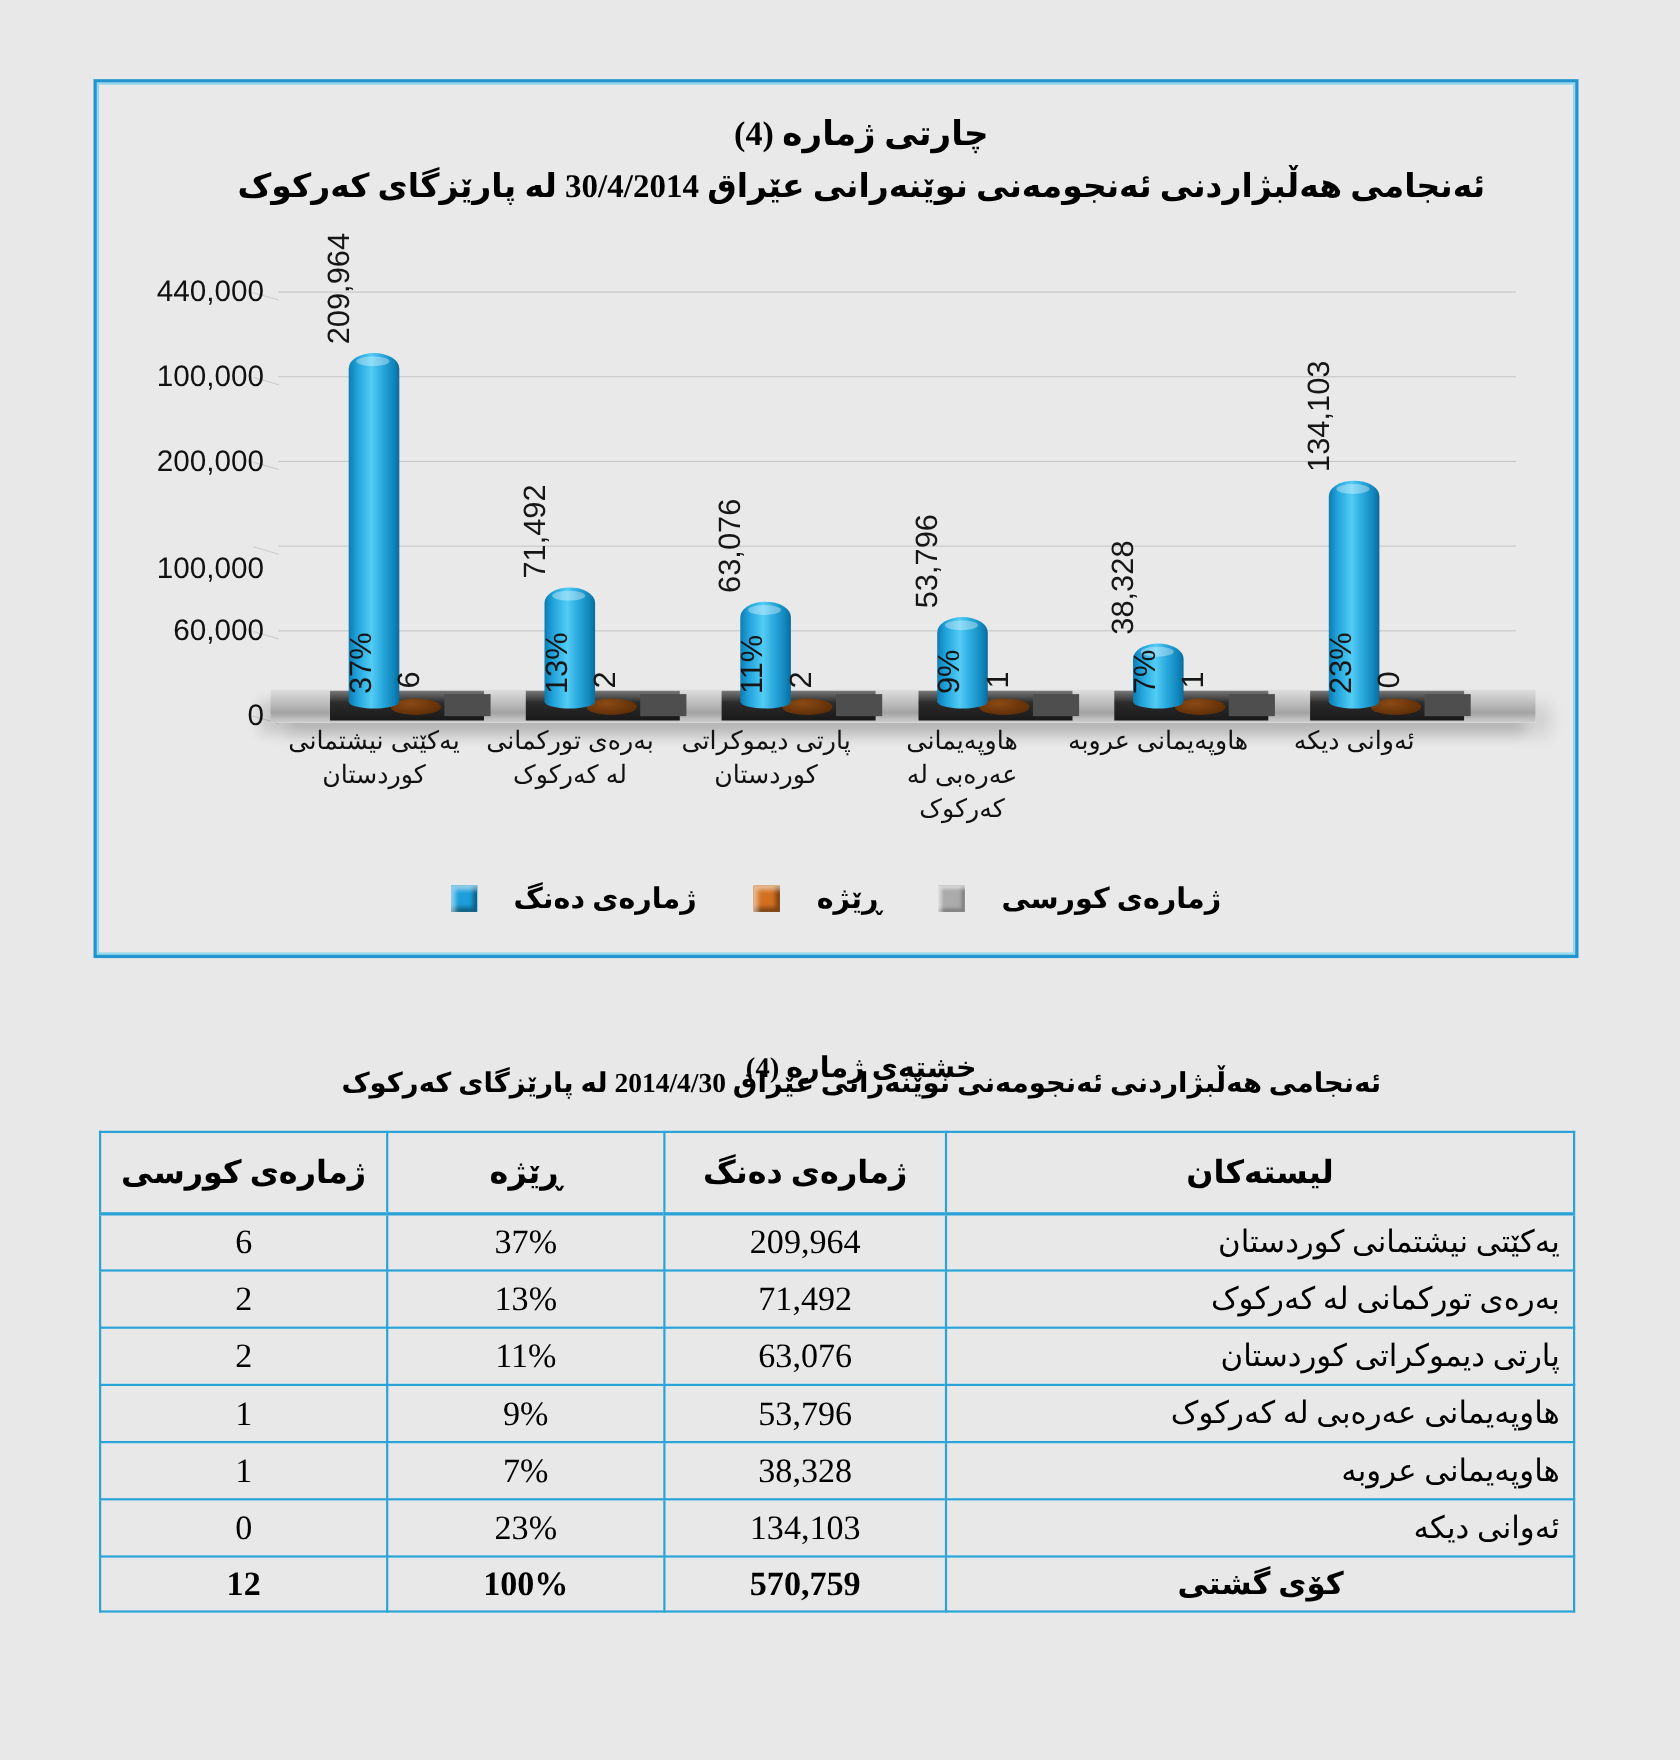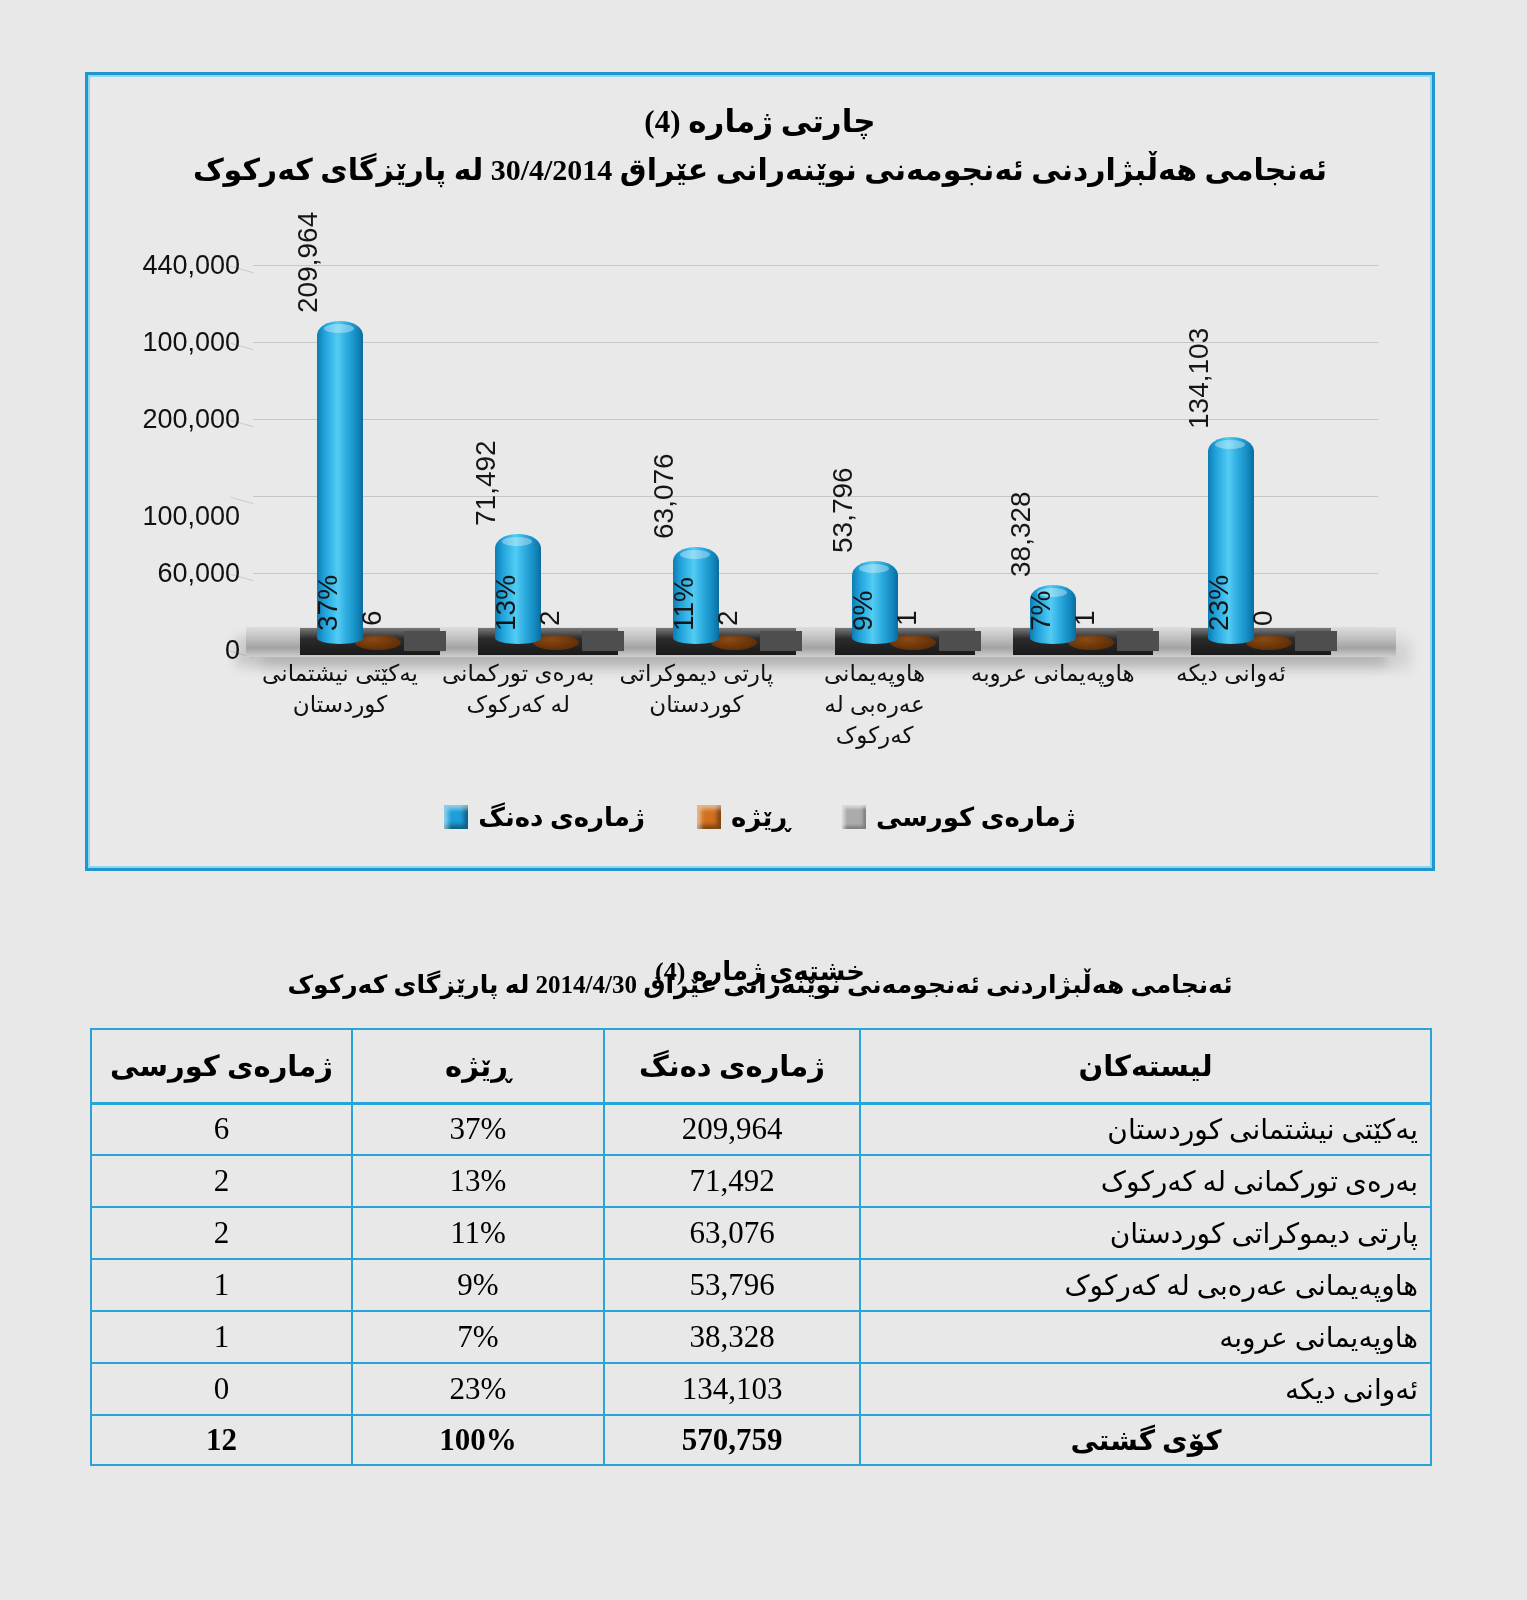--- a/index.html
+++ b/index.html
@@ -1,21 +1,21 @@
 <!DOCTYPE html>
 <html lang="ckb" dir="rtl"><head>
 <meta charset="utf-8">
 <style>
   html,body{margin:0;padding:0;}
   body{
     width:1527px;height:1600px;position:relative;overflow:hidden;
     background:#e8e8e8;color:#000;
     font-family:"DejaVu Sans",sans-serif;
   }
-  .serif{font-family:"Liberation Serif","DejaVu Sans","DejaVu Serif",serif;}
+  .serif{font-family:"Liberation Serif","DejaVu Sans","DejaVu Serif",serif;padding-left:23px;}
 
   
   #chart-panel{
     position:absolute;left:85px;top:72px;width:1350px;height:799px;
     box-sizing:border-box;border:3px solid #2095d0;
     box-shadow:inset 0 0 0 2px #8fd6ee;
     background:#e9e9e9;
   }
   .chart-title{
     position:absolute;top:28px;left:0;width:100%;text-align:center;

